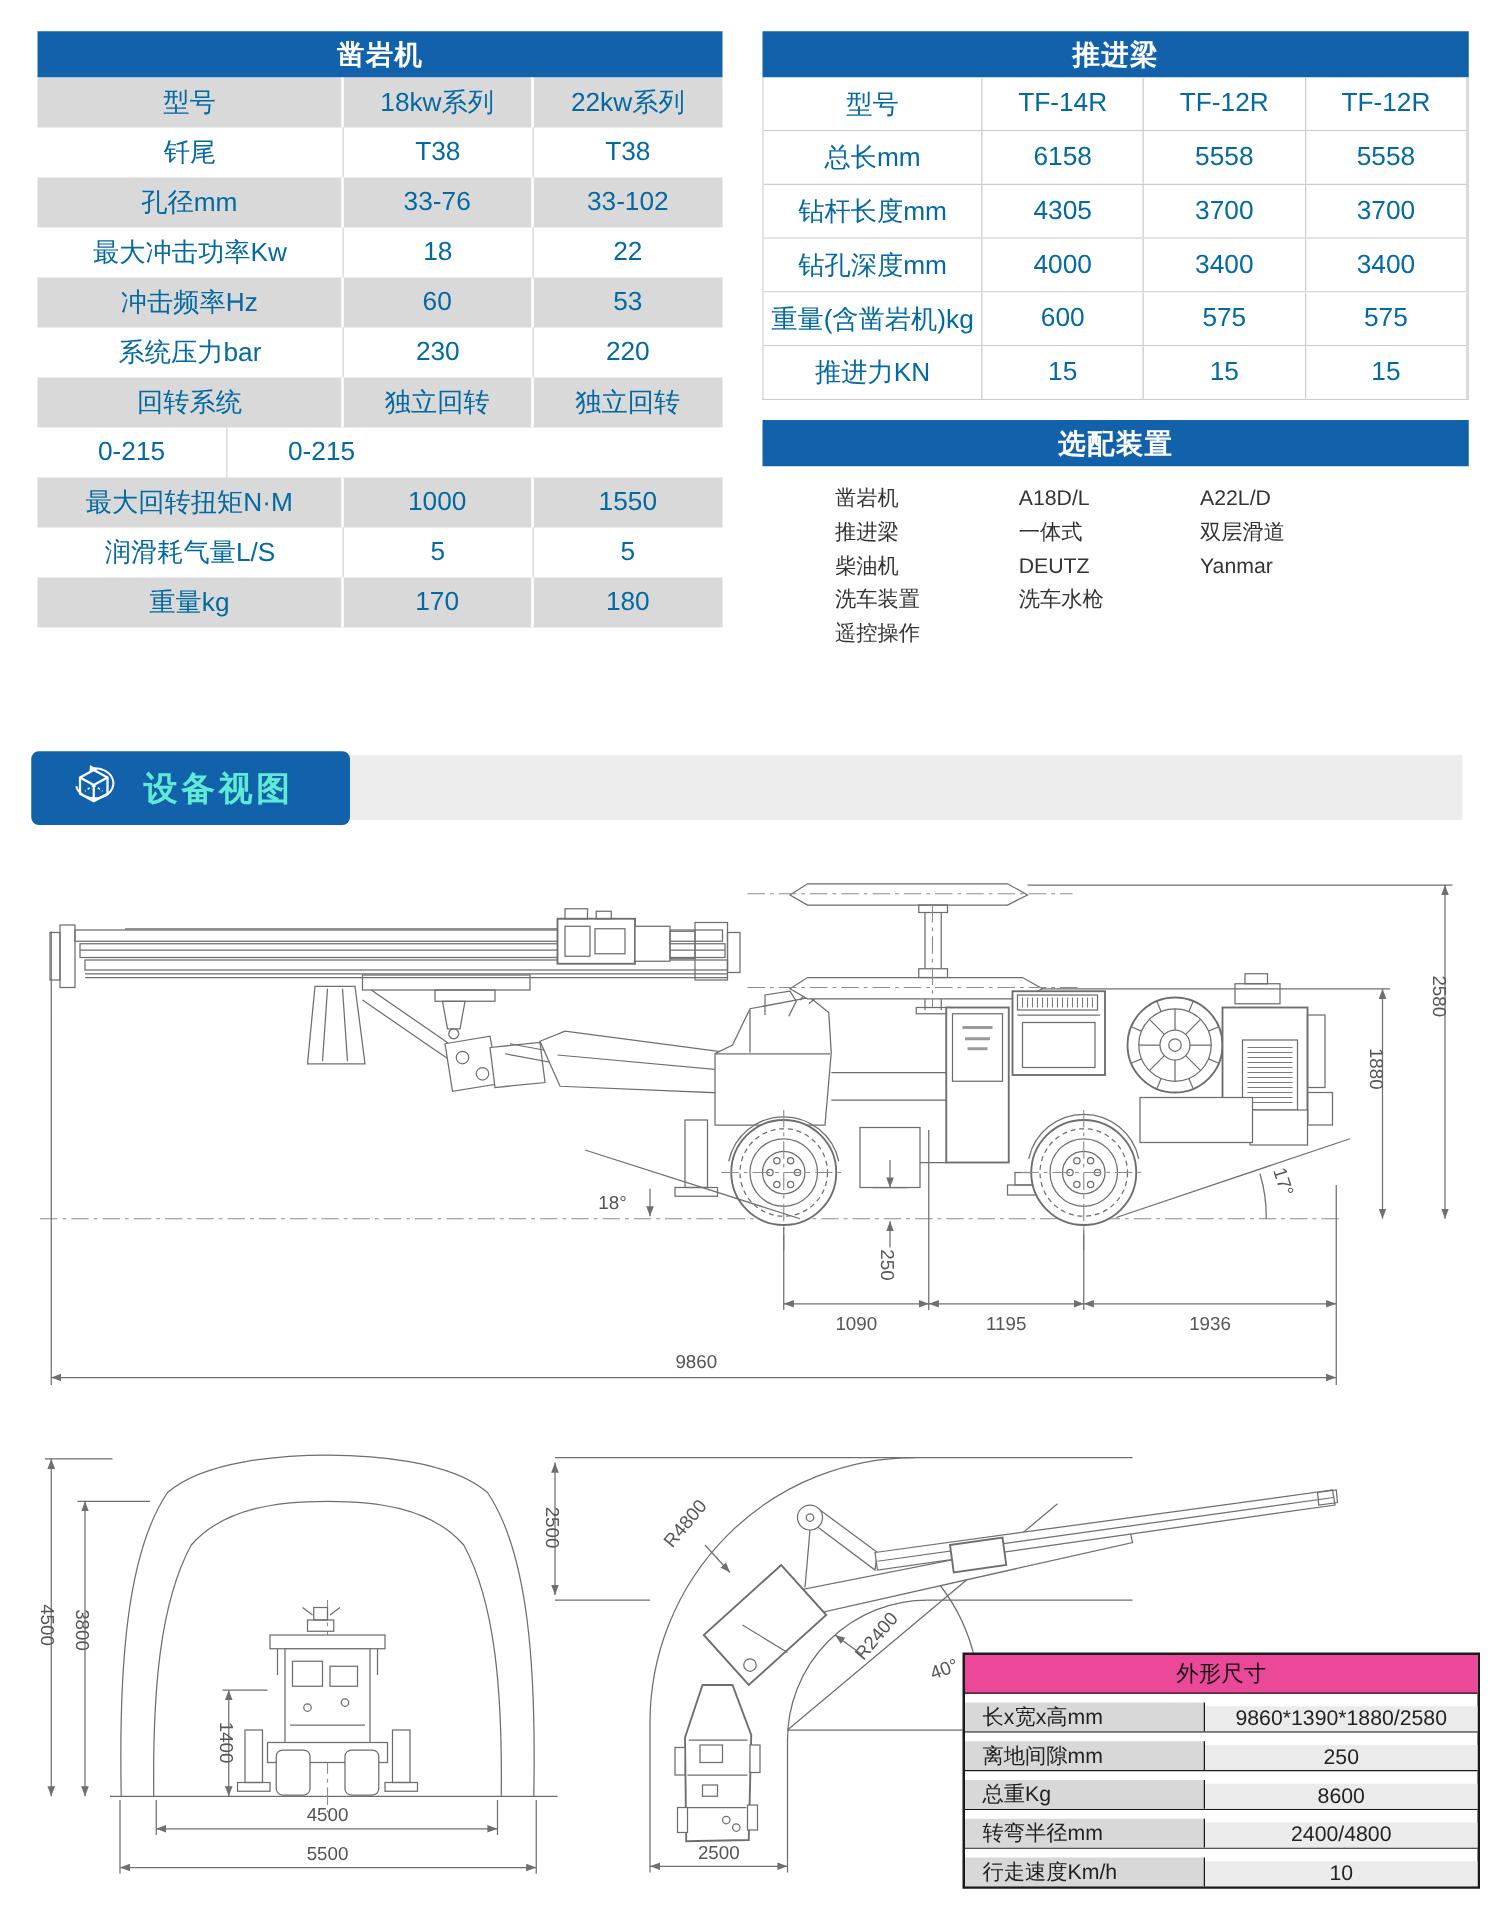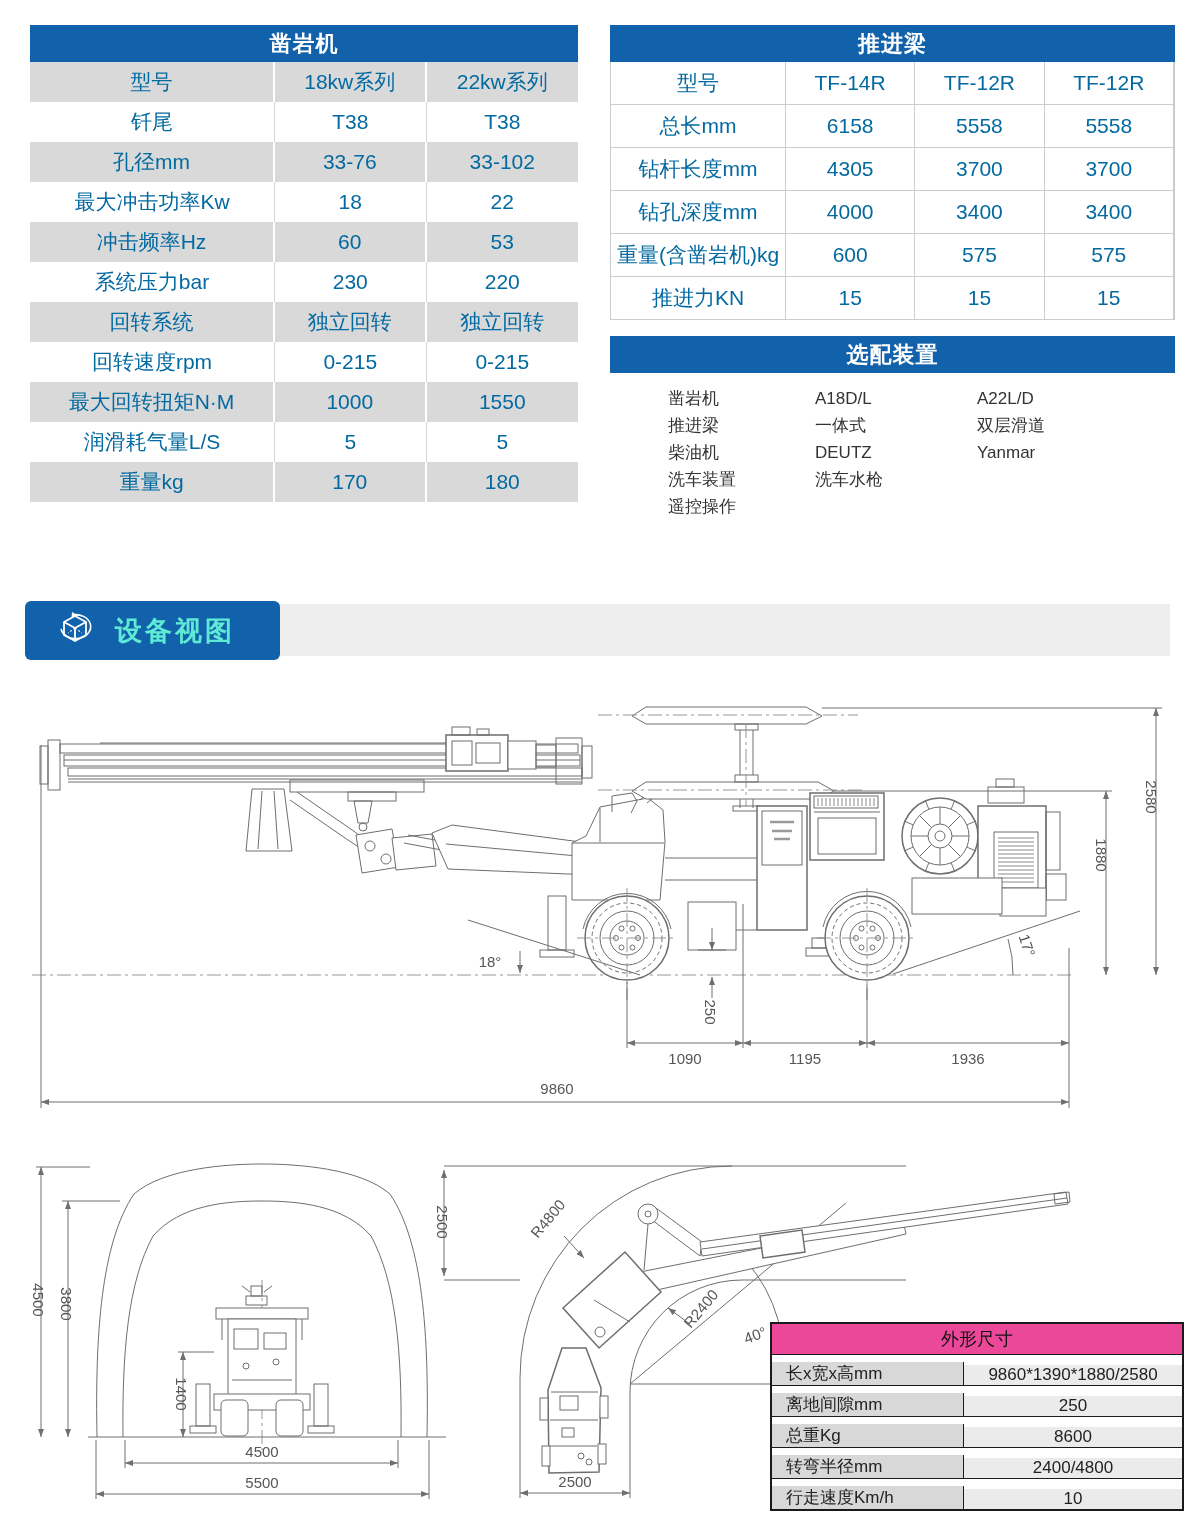--- a/index.html
+++ b/index.html
@@ -25,21 +25,21 @@
   .t2 .rows{border:1px solid #ccc;border-top:none;}
   .t2 .trow{height:42px;background:#fff;border-bottom:1px solid #ccc;}
   .t2 .trow:last-child{border-bottom:none;text-align:right;}
   .t2 .c.lab{width:175px;border-right:1px solid #ccc;}
   .t2 .c.v{width:129.3px;border-right:1px solid #ccc;}
   
   .opt{left:610px;top:336px;width:565px;}
   .opt .blue-hdr{height:37px;}
   .opt .list{padding:12px 0 0 58px;}
   .opt .orow{display:flex;height:27px;align-items:center;font-size:17px;color:#333;}
-  .opt .o1{width:147px;} .opt .o2{width:145px;} .opt .o3{flex:1;margin-left:17px;}
+  .opt .o1{width:147px;} .opt .o2{width:145px;} .opt .o3{flex:1;}
   
   .banner-gray{left:279px;top:604px;width:891px;height:52px;background:#ededed;}
   .banner-blue{left:25px;top:601px;width:255px;height:59px;background:#1261ab;border-radius:6px;
                display:flex;align-items:center;color:#5eead4;}
   .banner-blue .ttl{font-size:27px;font-weight:bold;letter-spacing:3px;margin-left:18px;}
   
   .dimtab{left:770px;top:1322px;width:410px;border:2px solid #1a1a1a;background:#fff;}
   .dimtab .dhdr{height:30px;border-bottom:1px solid #1a1a1a;display:flex;align-items:center;
                 justify-content:center;font-size:18px;color:#111;background:#ec4899;}
   .dimtab .drow{display:flex;height:30px;border-bottom:1px solid #1a1a1a;align-items:flex-end;}
@@ -94,21 +94,20 @@
       <div class="c lab">系统压力bar</div>
       <div class="c v">230</div>
       <div class="c v">220</div>
     </div>
     <div class="trow gray">
       <div class="c lab">回转系统</div>
       <div class="c v">独立回转</div>
       <div class="c v">独立回转</div>
     </div>
     <div class="trow white">
-      <div class="c lab">回转速度rpm</div>
       <div class="c v">0-215</div>
       <div class="c v">0-215</div>
     </div>
     <div class="trow gray">
       <div class="c lab">最大回转扭矩N·M</div>
       <div class="c v">1000</div>
       <div class="c v">1550</div>
     </div>
     <div class="trow white">
       <div class="c lab">润滑耗气量L/S</div>

